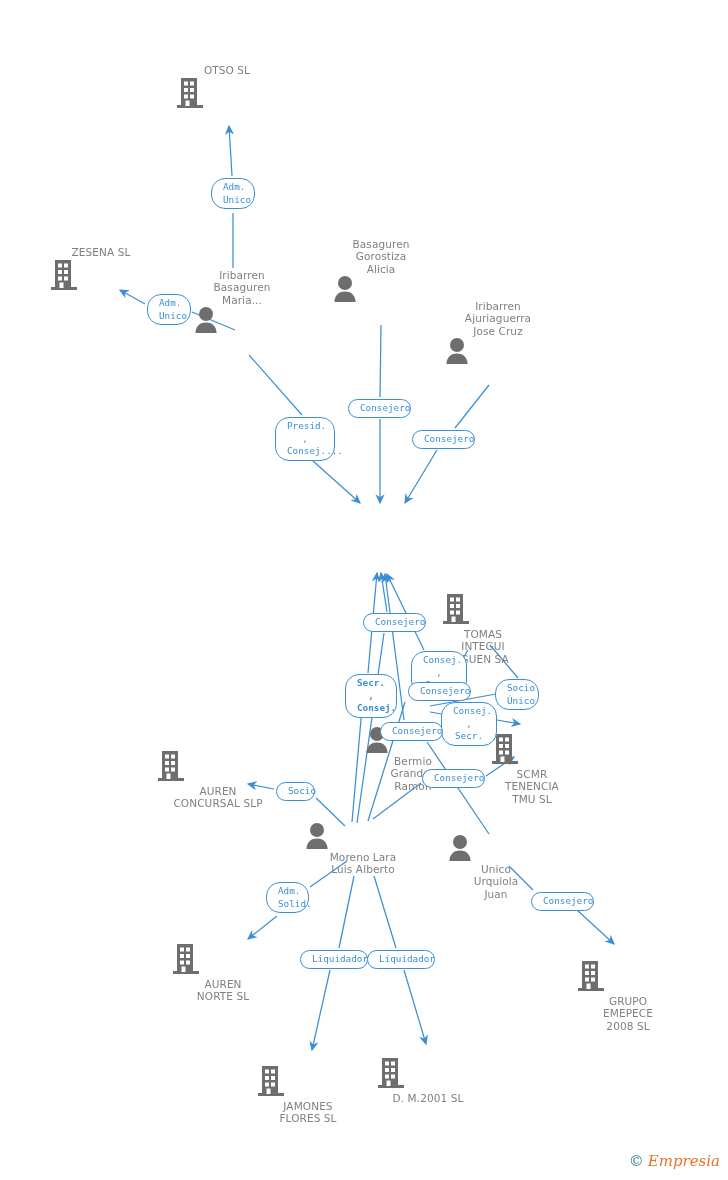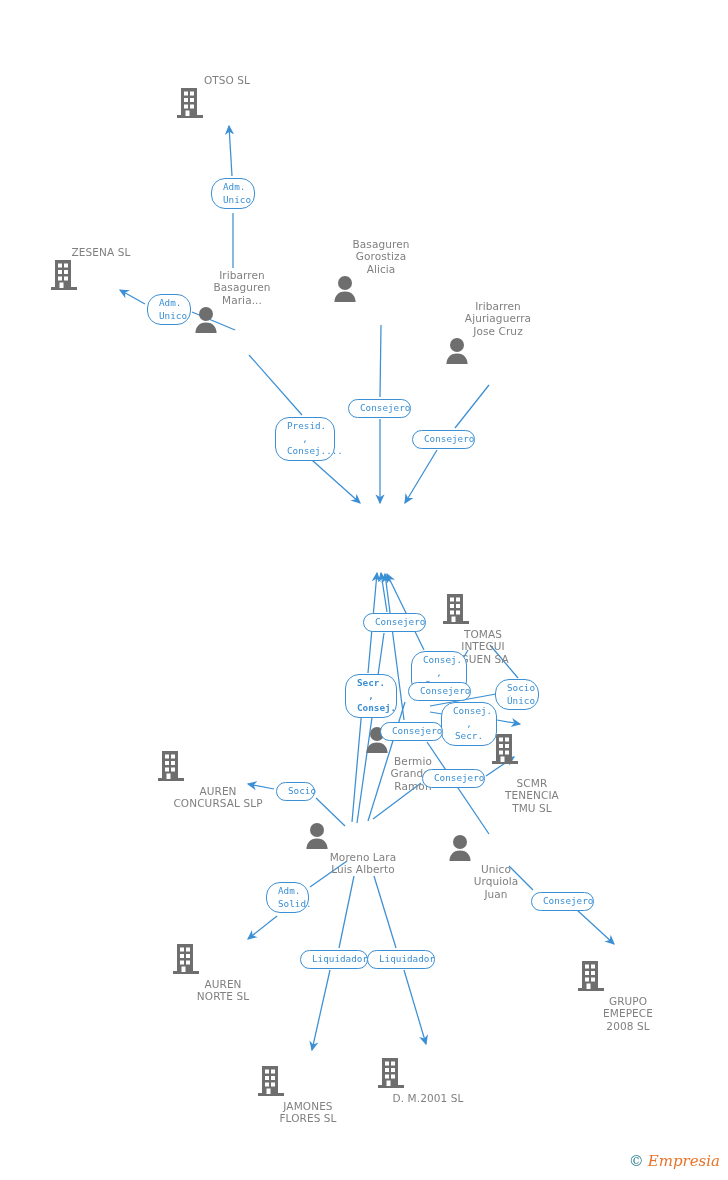--- a/index.html
+++ b/index.html
@@ -100,21 +100,21 @@
       <path d="M404,970 L426,1044" marker-end="url(#ah)"></path>
 
       <path d="M489,834 L427,742"></path>
       <path d="M404,720 L385,574" marker-end="url(#ah)"></path>
 
       <path d="M509,866 L533,890"></path>
       <path d="M577,910 L614,944" marker-end="url(#ah)"></path>
     </g>
   </svg>
 
-  <div class="node" style="left:177px;top:74px;width:100px;">
+  <div class="node" style="left:177px;top:64px;width:100px;">
     <div class="caption">OTSO SL</div>
     <span class="ico">
       <svg width="26" height="34" viewBox="0 0 26 34">
           <g fill="#6e6e6e">
         <rect x="4" y="2" width="16" height="28"></rect>
             <rect x="0" y="29" width="26" height="3"></rect>
       </g>
           <g fill="#ffffff">
         <rect x="7" y="5.5" width="4" height="4"></rect>
             <rect x="13" y="5.5" width="4" height="4"></rect>
@@ -240,21 +240,21 @@
         <rect x="7" y="5.5" width="4" height="4"></rect>
             <rect x="13" y="5.5" width="4" height="4"></rect>
         <rect x="7" y="12" width="4" height="4"></rect>
             <rect x="13" y="12" width="4" height="4"></rect>
         <rect x="7" y="18.5" width="4" height="4"></rect>
             <rect x="13" y="18.5" width="4" height="4"></rect>
         <rect x="8.5" y="24.5" width="4" height="5.5"></rect>
       </g>
         </svg>
     </span>
-    <div class="caption" style="margin-top:11px;">SCMR
+    <div class="caption" style="margin-top:2px;">SCMR
 TENENCIA
 TMU SL</div>
   </div>
 
   <div class="node" style="left:158px;top:749px;width:120px;">
     <span class="ico">
       <svg width="26" height="34" viewBox="0 0 26 34">
           <g fill="#6e6e6e">
         <rect x="4" y="2" width="16" height="28"></rect>
             <rect x="0" y="29" width="26" height="3"></rect>

